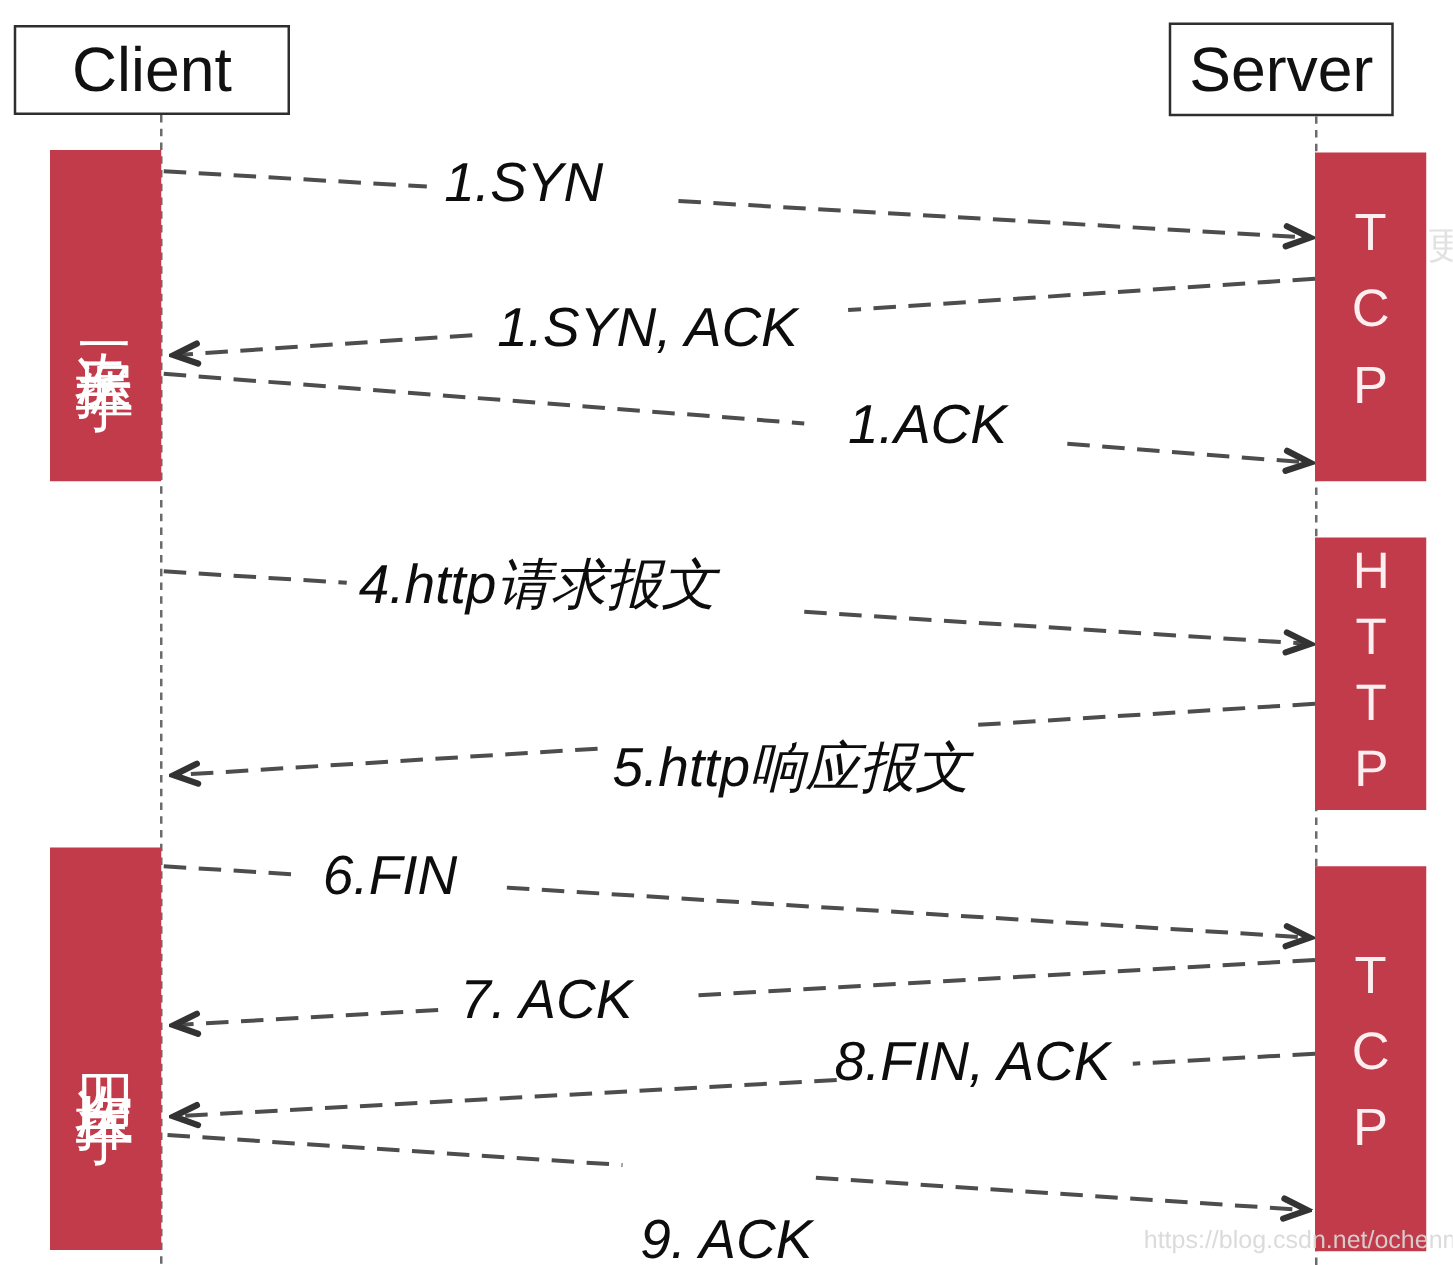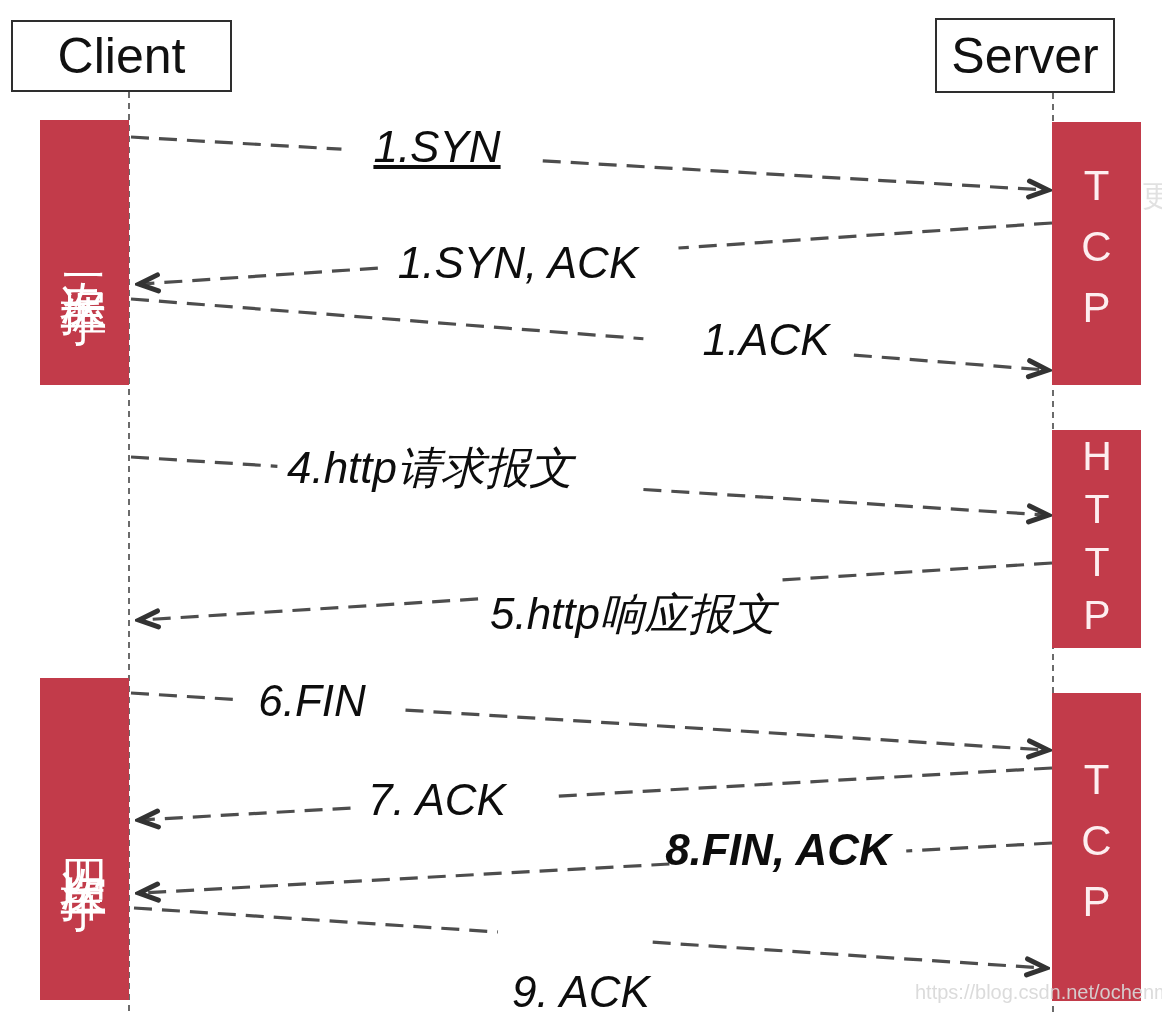--- a/index.html
+++ b/index.html
@@ -112,27 +112,27 @@
       <line x1="405.5" y1="710.1" x2="1046" y2="750" stroke="#4d4d4d" stroke-width="3.2" stroke-dasharray="18 10" marker-end="url(#arrow)"></line>
       <line x1="1052" y1="768" x2="550.9499999999999" y2="796.6" stroke="#4d4d4d" stroke-width="3.2" stroke-dasharray="18 10"></line>
       <line x1="350.53" y1="808.04" x2="141" y2="820" stroke="#4d4d4d" stroke-width="3.2" stroke-dasharray="18 10" marker-end="url(#arrow)"></line>
       <line x1="1052" y1="843" x2="906.24" y2="851" stroke="#4d4d4d" stroke-width="3.2" stroke-dasharray="18 10"></line>
       <line x1="669.38" y1="864" x2="141" y2="893" stroke="#4d4d4d" stroke-width="3.2" stroke-dasharray="18 10" marker-end="url(#arrow)"></line>
       <line x1="134" y1="908" x2="498" y2="932" stroke="#4d4d4d" stroke-width="3.2" stroke-dasharray="18 10"></line>
       <line x1="652.6999999999999" y1="942.2" x2="1044" y2="968" stroke="#4d4d4d" stroke-width="3.2" stroke-dasharray="18 10" marker-end="url(#arrow)"></line>
     </svg>
 
   <div id="labels-layer">
-      <div class="msg-label" style="left: 437px; top: 147px; text-decoration: underline;">1.SYN</div>
+      <div class="msg-label" style="left: 419px; top: 147px;">1.SYN</div>
       <div class="msg-label" style="left: 518px; top: 263px;">1.SYN, ACK</div>
-      <div class="msg-label" style="left: 766px; top: 340px;">1.ACK</div>
+      <div class="msg-label" style="left: 742px; top: 340px;">1.ACK</div>
       <div class="msg-label" style="left: 430px; top: 468px;">4.http请求报文</div>
       <div class="msg-label" style="left: 633px; top: 614px;">5.http响应报文</div>
       <div class="msg-label" style="left: 312px; top: 701px;">6.FIN</div>
       <div class="msg-label" style="left: 437px; top: 800px;">7. ACK</div>
-      <div class="msg-label" style="left: 778px; top: 850px; font-weight: bold;">8.FIN, ACK</div>
+      <div class="msg-label" style="left: 778px; top: 850px;">8.FIN, ACK</div>
       <div class="msg-label" style="left: 581px; top: 992px;">9. ACK</div>
     </div>
 
   <span id="wm-corner">更</span>
   <span id="wm-footer">https://blog.csdn.net/ochenmengo</span>
 
 </div>
 
 </body></html>

